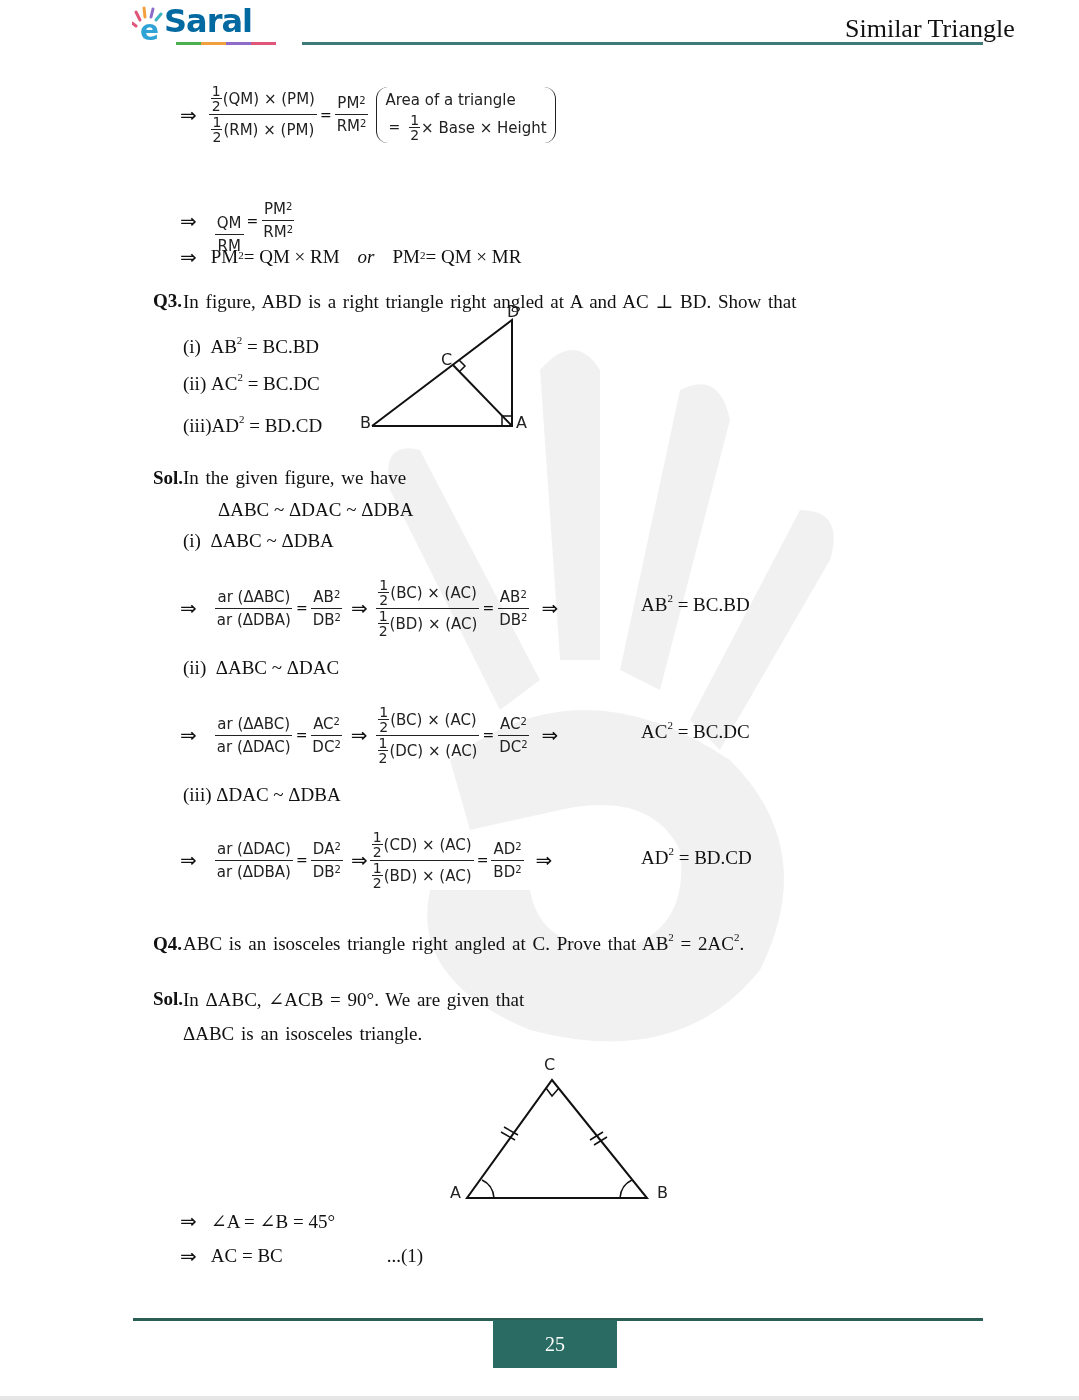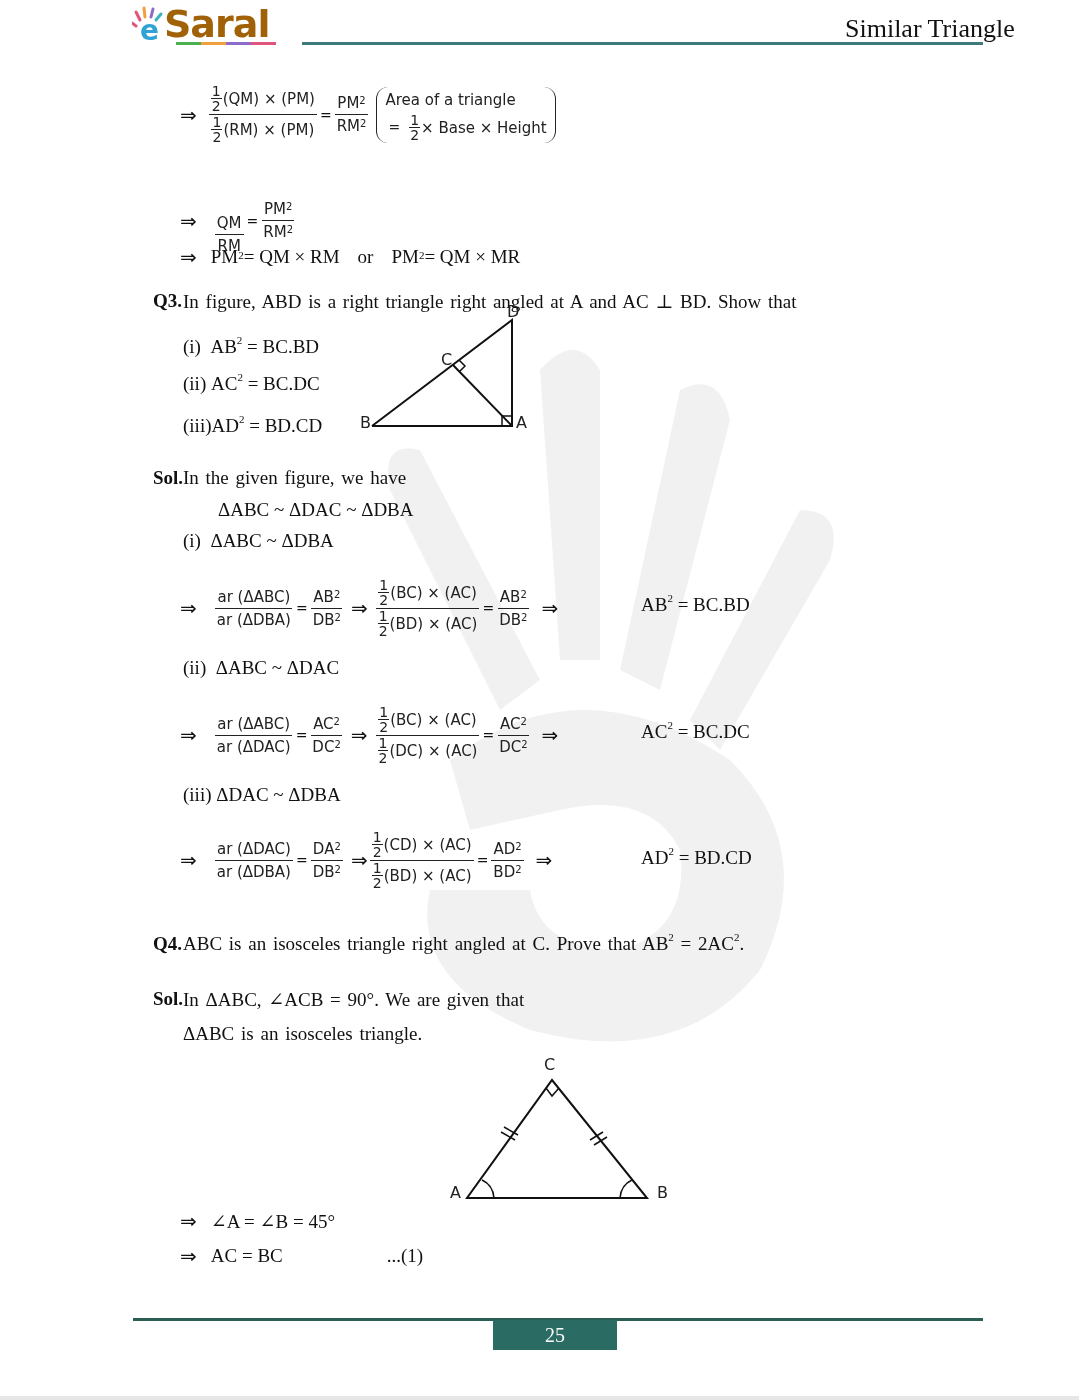--- a/index.html
+++ b/index.html
@@ -16,21 +16,21 @@
   .frac .den { padding:0 2px; line-height:22px; }
   .half { display:inline-flex; flex-direction:column; align-items:center; vertical-align:middle; font-size:14px; margin-right:1px; }
   .half span:first-child { border-bottom:1px solid #222; line-height:14px; padding:0 1px; }
   .half span:last-child { line-height:15px; }
   .arrow { font-family:"DejaVu Sans",sans-serif; font-size:20px; color:#111; }
   .eq { font-family:"DejaVu Sans",sans-serif; font-size:14px; margin:0 3px; }
   .row { display:flex; align-items:center; white-space:nowrap; }
   .watermark { position:absolute; left:300px; top:330px; width:560px; height:740px; opacity:0.05; pointer-events:none; }
   .header-line { position:absolute; left:302px; top:42px; width:681px; height:3px; background:#3e7a7a; }
   .footer-line { position:absolute; left:133px; top:1318px; width:850px; height:3px; background:#2b5f55; }
-  .page-box { position:absolute; left:493px; top:1320px; width:124px; height:30px; background:#2a6b63; color:#fff;
+  .page-box { position:absolute; left:493px; top:1320px; width:124px; height:48px; background:#2a6b63; color:#fff;
               font-family:"Liberation Serif",serif; font-size:20px; display:flex; align-items:center; justify-content:center; }
   .bottom-bar { position:absolute; left:0; top:1396px; width:1079px; height:4px; background:#e6e6e6; }
 </style>
 </head>
 <body>
 
 <svg class="watermark" viewBox="0 0 560 740">
   <path d="M240 40 Q275 0 300 40 L300 330 L260 330 Z" fill="#000"></path>
   <path d="M380 60 Q420 40 430 90 L360 360 L320 340 Z" fill="#000"></path>
   <path d="M500 180 Q545 180 530 230 L420 420 L390 390 Z" fill="#000"></path>
@@ -40,21 +40,21 @@
 
 <div class="abs" style="left:132px;top:2px;width:145px;height:46px;">
   <svg class="abs" style="left:0;top:4px;" width="36" height="40" viewBox="0 0 36 40">
     <line x1="8" y1="14" x2="4" y2="6" stroke="#e0567a" stroke-width="3" stroke-linecap="round"></line>
     <line x1="13" y1="11" x2="12" y2="2" stroke="#f2a03d" stroke-width="3" stroke-linecap="round"></line>
     <line x1="19" y1="11" x2="21" y2="3" stroke="#8c6bc9" stroke-width="3" stroke-linecap="round"></line>
     <line x1="24" y1="14" x2="29" y2="8" stroke="#3bb3c3" stroke-width="3" stroke-linecap="round"></line>
     <line x1="4" y1="20" x2="0" y2="17" stroke="#e0567a" stroke-width="3" stroke-linecap="round"></line>
   </svg>
   <span class="abs" style="left:8px;top:12px;font-family:'DejaVu Sans',sans-serif;font-size:28px;font-weight:bold;color:#2fa3d6;">e</span>
-  <span class="abs" style="left:32px;top:0px;font-family:'DejaVu Sans',sans-serif;font-size:38px;font-weight:bold;color:#a16207;letter-spacing:-1px;">Saral</span>
+  <span class="abs" style="left:32px;top:0px;font-family:'DejaVu Sans',sans-serif;font-size:32px;font-weight:bold;color:#0369a1;letter-spacing:-1px;">Saral</span>
   <div class="abs" style="left:44px;top:40px;width:100px;height:3px;
        background:linear-gradient(90deg,#4caf50 0 25%,#f2a03d 25% 50%,#8c6bc9 50% 75%,#e0567a 75% 100%);"></div>
 </div>
 <div class="header-line"></div>
 <div class="abs serif" style="left:845px;top:14px;font-size:26px;">Similar Triangle</div>
 
 <div class="abs row" style="left:180px;top:84px;">
   <span class="arrow">⇒</span>
   <span class="frac sans" style="margin-left:12px;">
     <span class="num"><span class="half">
@@ -91,21 +91,21 @@
     <span class="num"><span>PM</span><sup>2</sup></span>
     <span class="den"><span>RM</span><sup>2</sup></span>
   </span>
 </div>
 
 <div class="abs row serif" style="left:180px;top:238px;">
   <span class="arrow">⇒</span>
   <span style="margin-left:14px;">PM</span>
     <sup>2</sup>
     <span> = QM × RM</span>
-  <span style="margin:8px 18px;">or</span>
+  <span style="margin:8px 18px;font-style:italic;">or</span>
   <span>PM</span>
     <sup>2</sup>
     <span> = QM × MR</span>
 </div>
 
 <div class="abs serif bold" style="left:133px;top:290px;">Q3.</div>
 <div class="abs serif" style="left:183px;top:290px;word-spacing:2px;">In figure, ABD is a right triangle right angled at A and AC ⊥ BD. Show that</div>
 
 <div class="abs serif" style="left:183px;top:336px;">
   <span>(i)</span>&nbsp;&nbsp;<span>AB</span><sup>2</sup><span> = BC.BD</span>

